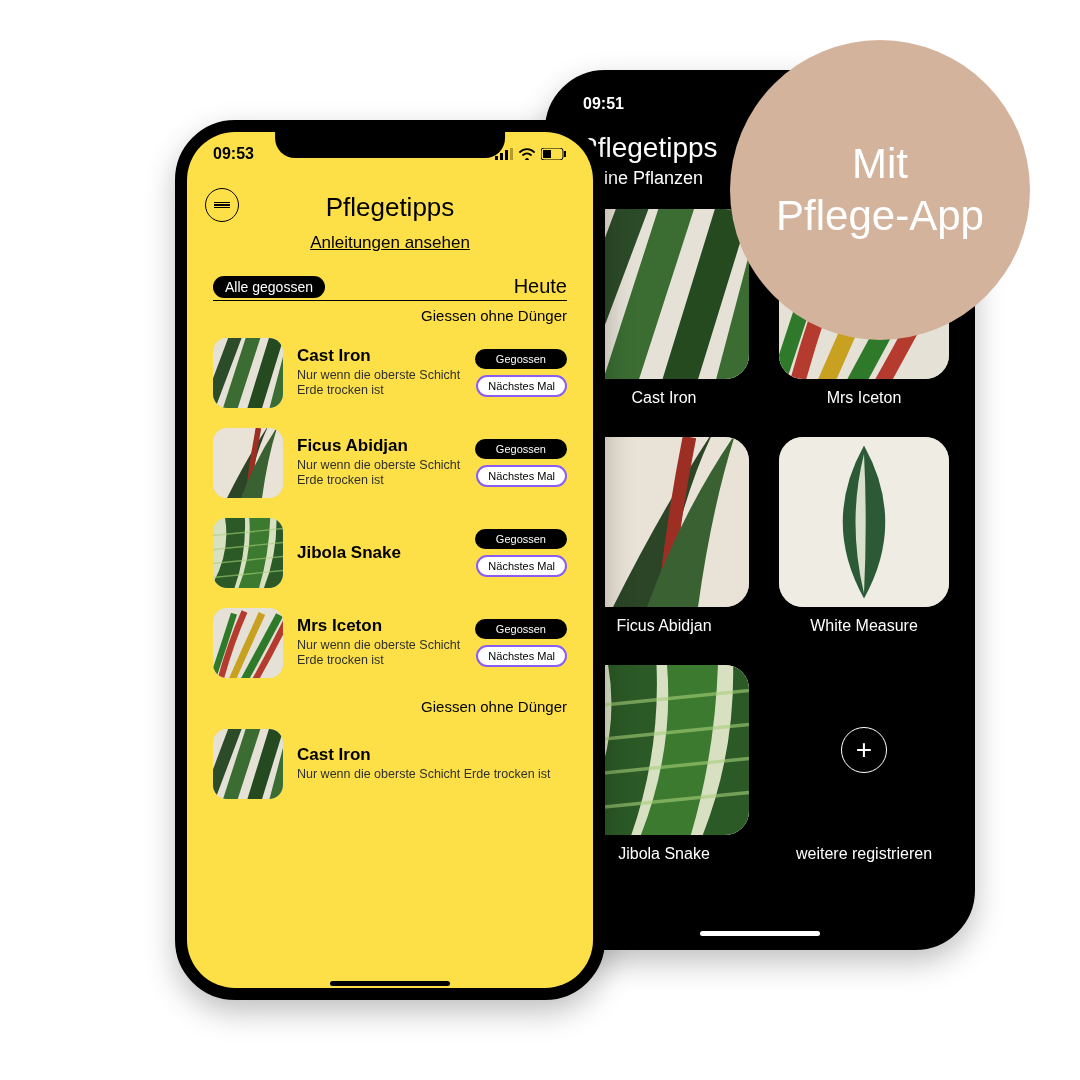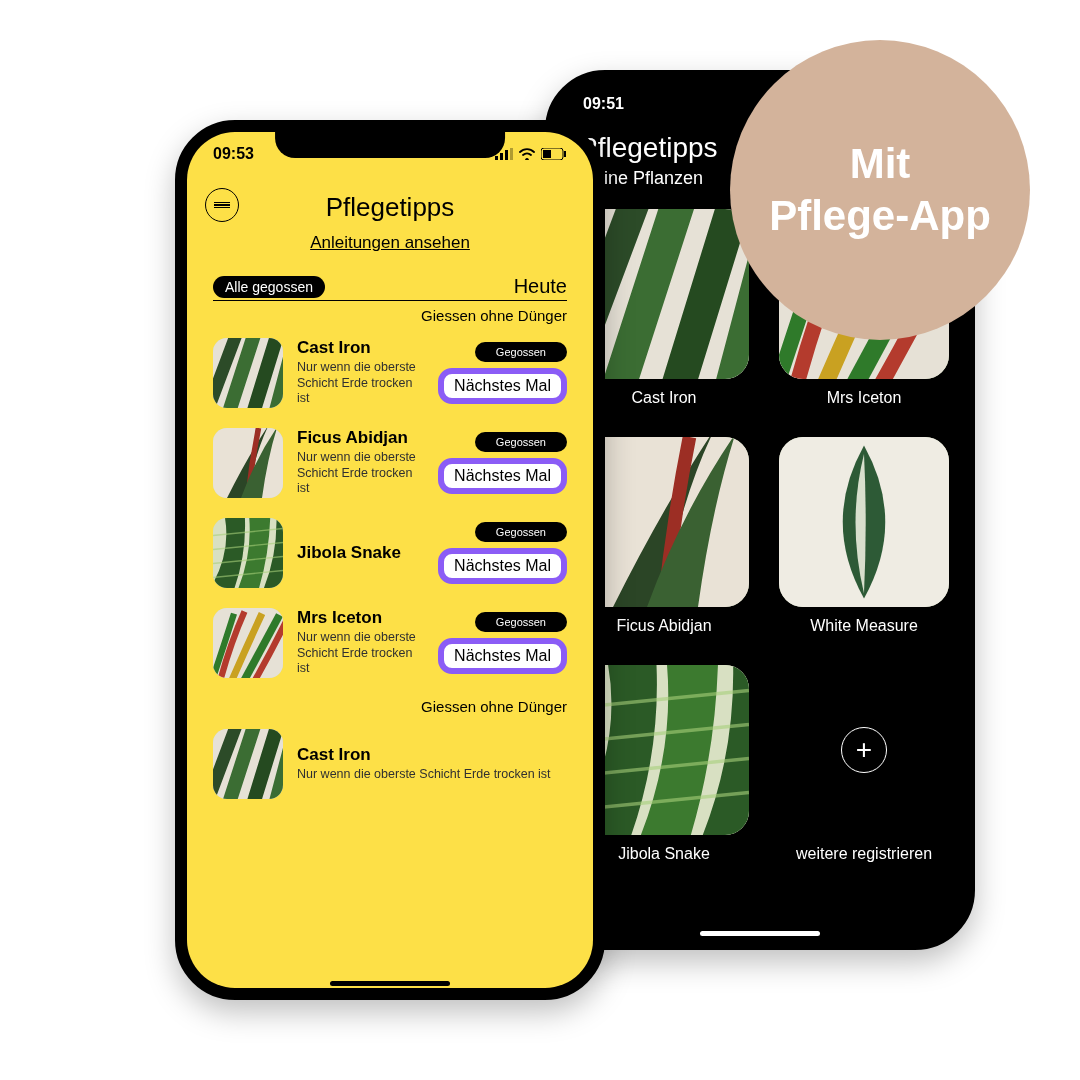--- a/index.html
+++ b/index.html
@@ -15,21 +15,21 @@
   
   .promo-badge {
     position: absolute;
     top: 40px; right: 50px;
     width: 300px; height: 300px;
     border-radius: 50%;
     background: #d3b39b;
     color: #fff;
     display: flex; align-items: center; justify-content: center;
     text-align: center;
-    font-size: 42px; line-height: 1.25; font-weight: 700;
+    font-size: 42px; line-height: 1.25; font-weight: 400;
     z-index: 50;
   }
 
   
   .phone {
     position: absolute;
     border: 6px solid #000;
     border-radius: 60px;
     background: #000;
     box-shadow: 0 12px 30px rgba(0,0,0,.25);
@@ -173,21 +173,21 @@
   }
   .plant-text { flex:1; min-width:0; }
   .plant-name { font-size:17px; font-weight:600; line-height:1.1; }
   .plant-desc { font-size:12.5px; color:#303030; line-height:1.25; margin-top:2px;}
   .row-actions { display:flex; flex-direction:column; gap:6px; align-items:flex-end; flex:0 0 auto;}
   .btn-primary {
     background:#000;color:#fff;font-size:11px;
     padding:4px 21px;border-radius:14px;
   }
   .btn-outline {
-    border:6px solid #8b5cf6;color:#000;font-size:16px;
+    border:2px solid #8b5cf6;color:#000;font-size:11px;
     padding:3px 10px;border-radius:14px;background:#fff;
   }
 
   .section-head.noleft { justify-content:flex-end; margin-top:6px;}
 </style>
 </head>
 <body>
 
 <svg width="0" height="0" style="position:absolute">
   <defs>

